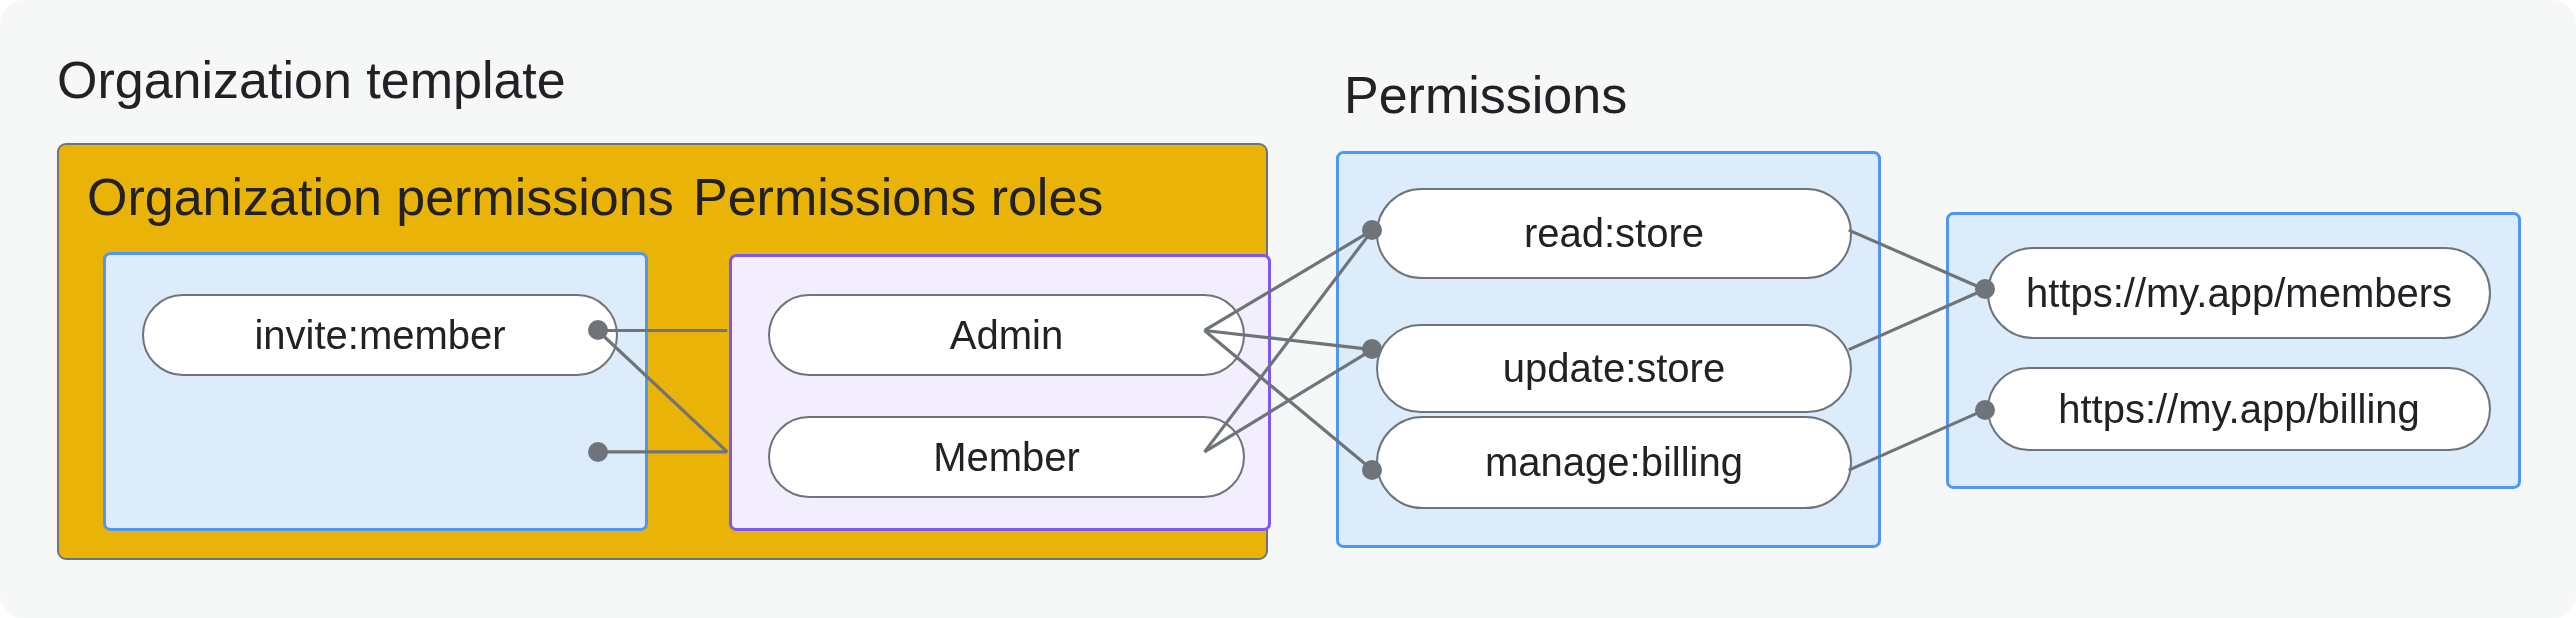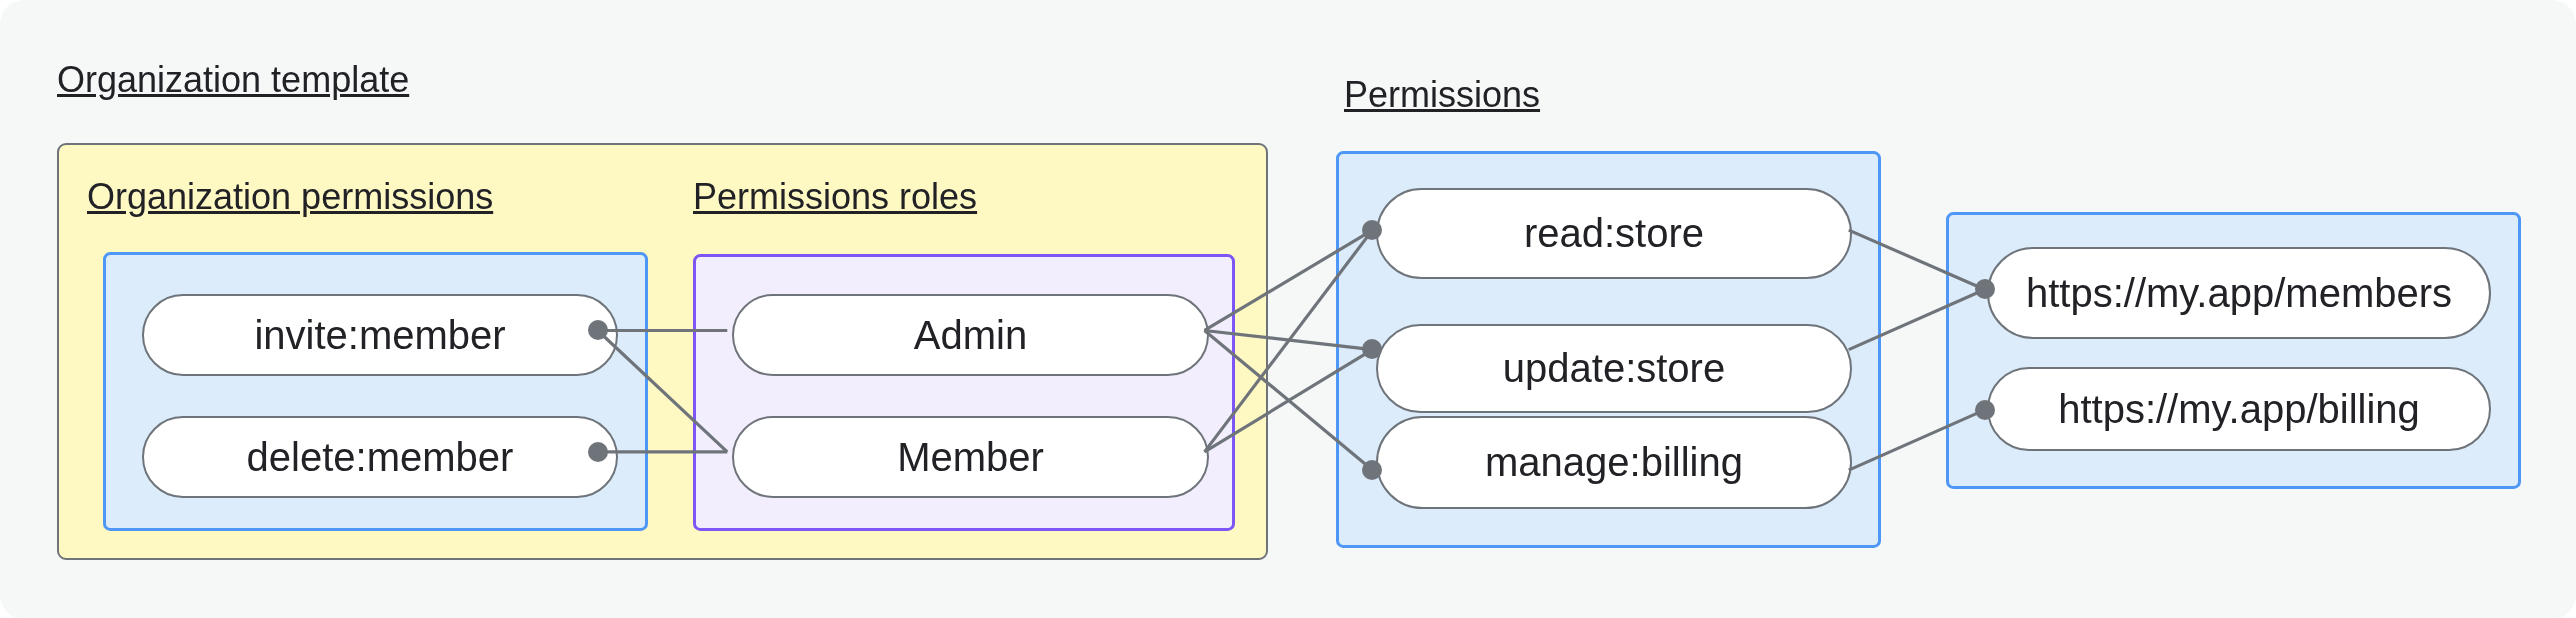--- a/index.html
+++ b/index.html
@@ -7,40 +7,39 @@
     position:relative;
     width:2576px;height:619px;
     background:#f6f8f8;
     border-radius:24px;
     overflow:hidden;
     font-family:"Liberation Sans", sans-serif;
     color:#212126;
   }
   .label{
     position:absolute;
-    font-size:36px;
+    font-size:52px;
     line-height:44px;
     white-space:nowrap;
     color:#212126;
-    text-decoration:underline;
   }
   .container-box{
     position:absolute;
     left:57px;top:143px;width:1211px;height:417px;
-    background:#fef9c3;
+    background:#eab308;
     border:2.7px solid #6e747a;
     border-radius:9px;
     box-sizing:border-box;
   }
   .panel{
     position:absolute;
     box-sizing:border-box;
   }
   .panel.blue{background:#dcecfb;border:3.7px solid #4e97f6;border-radius:7.3px;}
-  .panel.purple{background:#f3eefe;border:3.7px solid #7c57f6;border-radius:7.3px;}
+  .panel.purple{background:#f3eefe;border:3.7px solid #7c57f6;border-radius:7.3px;margin-left:36px;}
   .pill{
     position:absolute;
     background:#ffffff;
     border:2.7px solid #6e747a;
     border-radius:64px;
     box-sizing:border-box;
     display:flex;align-items:center;justify-content:center;
     font-size:40px;
     white-space:nowrap;
     color:#212126;
@@ -62,23 +61,20 @@
 
   <div class="container-box">
 
     <div class="label" style="left:28px;top:30px;">Organization permissions</div>
 
     <div class="label" style="left:634px;top:30px;">Permissions roles</div>
 
     <div class="panel blue" style="left:44px;top:107px;width:545px;height:279px;">
       <div class="pill" style="left:36px;top:39px;width:476px;height:82px;">
         <span>invite:member</span>
-      </div>
-      <div class="pill" style="left:36px;top:161px;width:476px;height:82px;">
-        <span>delete:member</span>
       </div>
     </div>
 
     <div class="panel purple" style="left:634px;top:109px;width:542px;height:277px;">
       <div class="pill" style="left:36px;top:37px;width:477px;height:82px;">
         <span>Admin</span>
       </div>
       <div class="pill" style="left:36px;top:159px;width:477px;height:82px;">
         <span>Member</span>
       </div>

